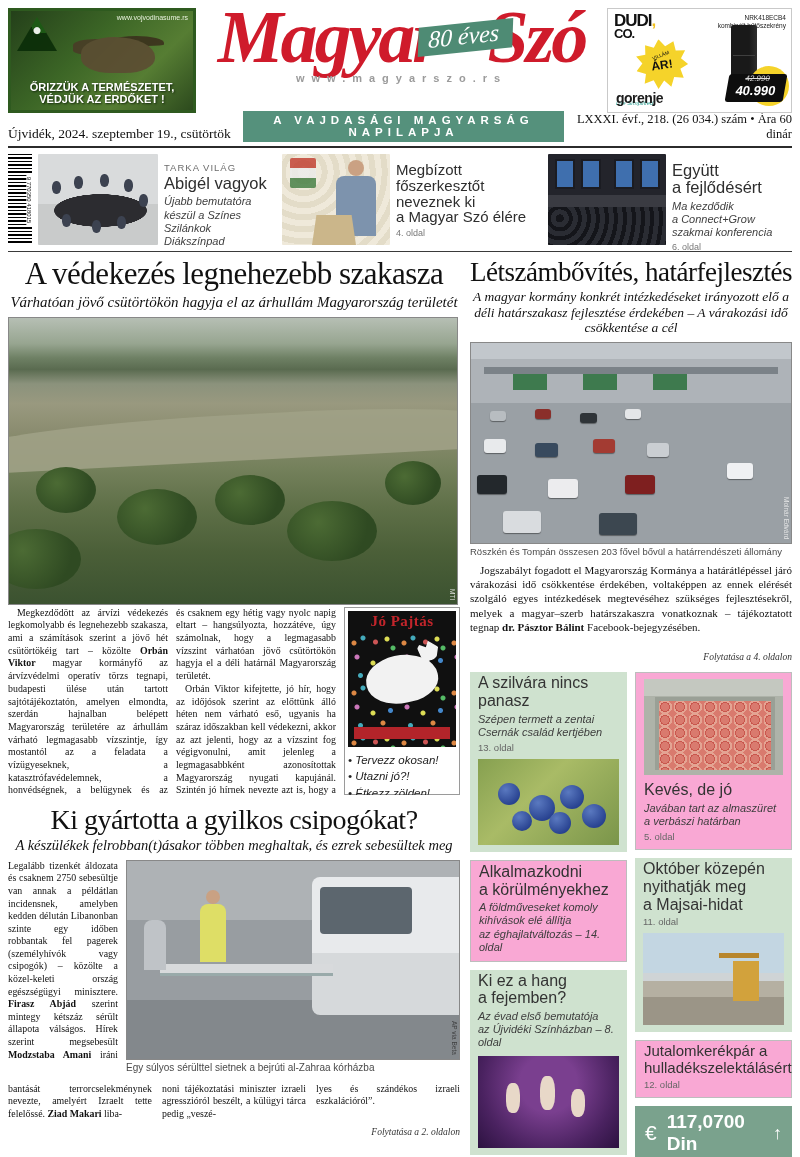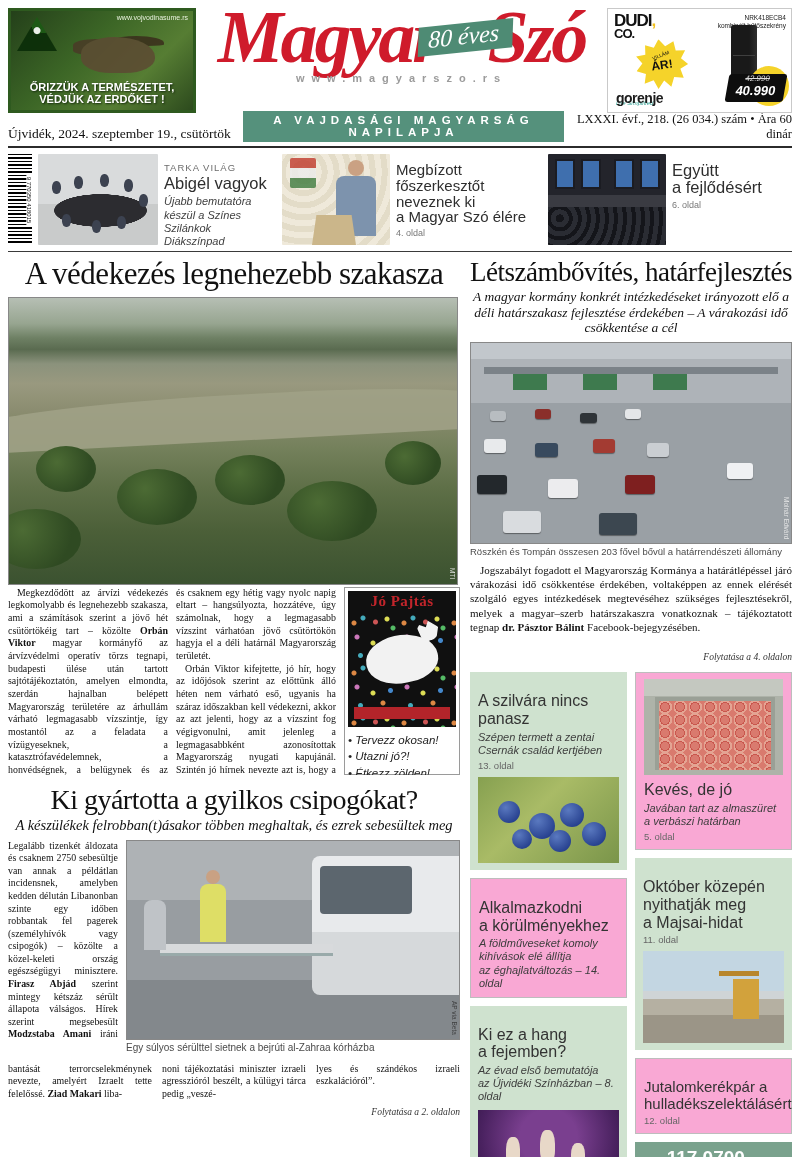--- a/index.html
+++ b/index.html
@@ -101,21 +101,21 @@
   .jp .cat { position:absolute; left:18px; top:44px; width:72px; height:48px; background:#f2f2f2; border-radius:60% 70% 55% 65%; transform:rotate(-12deg); }
   .jp .cat:before { content:""; position:absolute; right:-6px; top:-8px; width:22px; height:20px; background:#f2f2f2; border-radius:50%; clip-path:polygon(20% 100%,0 0,45% 30%,60% 0,100% 40%,80% 100%); }
   .jp .band { position:absolute; left:6px; right:6px; bottom:8px; height:12px; background:#b3242a; }
   .jp ul { list-style:none; margin-top:5px; }
   .jp li { font-size:11.5px; font-style:italic; color:#222; line-height:1.45; }
   .jp li:before { content:"• "; }
 
   
   .sb { display:flex; gap:8px; margin-top:10px; font-family:"Liberation Sans",sans-serif; }
   .sbc { width:157px; display:flex; flex-direction:column; gap:8px; }
-  .box { padding:20px 8px 7px; }
+  .box { padding:2px 8px 7px; }
   .box.green { background:#cfe2cf; }
   .box.white { border:1px solid #bdbdbd; background:#f9a8d4; }
   .box h4 { font-weight:400; font-size:16px; color:#333; line-height:1.1; white-space:pre-line; }
   .box .sub { font-size:11px; font-style:italic; color:#3d3d3d; line-height:1.2; margin-top:3px; white-space:pre-line; }
   .box .pg { font-size:9.5px; color:#666; margin-top:3px; }
   .simg { position:relative; overflow:hidden; margin-top:6px; }
   .plums { height:86px; background:linear-gradient(135deg,#86a050 0,#a9bb66 40%,#7a954a 100%); }
   .plums i { position:absolute; border-radius:50%; background:radial-gradient(circle at 35% 30%, #5a79c0, #27418f 75%); }
   .apples { height:96px; margin:0 0 6px; background:linear-gradient(180deg,#c4c8c0 0 18%,#aeb3a9 0); }
   .apples .crate { position:absolute; inset:18% 6% 6% 8%; background:repeating-radial-gradient(circle at 6px 6px, #d97a6e 0 4px, #c9564d 4px 5px, #e4a493 5px 7px, transparent 7px 0) 0 0/15px 13px, #b98; border:4px solid #9aa096; border-bottom:none; }
@@ -226,28 +226,32 @@
     <div class="sphoto conf">
       <div class="win" style="left:8%"></div>
         <div class="win" style="left:30%"></div>
         <div class="win" style="left:58%"></div>
         <div class="win" style="left:80%"></div>
         <div class="crowd"></div>
     </div>
     <div class="stext t3">
       <h3>Együtt
 a fejlődésért</h3>
+      <div class="sub">Ma kezdődik
+a Connect+Grow
+szakmai konferencia</div>
       <div class="pg">6. oldal</div>
     </div>
   </div>
 
   <div class="main">
 
     <div class="lcol">
       <h1 class="head">A védekezés legnehezebb szakasza</h1>
+      <div class="deck">Várhatóan jövő csütörtökön hagyja el az árhullám Magyarország területét</div>
       <div class="photo flood">
         <div class="river"></div>
         <div class="tree" style="left:6%;top:52%;width:60px;height:46px"></div>
         <div class="tree" style="left:24%;top:60%;width:80px;height:56px"></div>
         <div class="tree" style="left:46%;top:55%;width:70px;height:50px"></div>
         <div class="tree" style="left:62%;top:64%;width:90px;height:60px"></div>
         <div class="tree" style="left:84%;top:50%;width:56px;height:44px"></div>
         <div class="tree" style="left:-4%;top:74%;width:90px;height:60px"></div>
         <span class="credit">MTI</span>
       </div>

